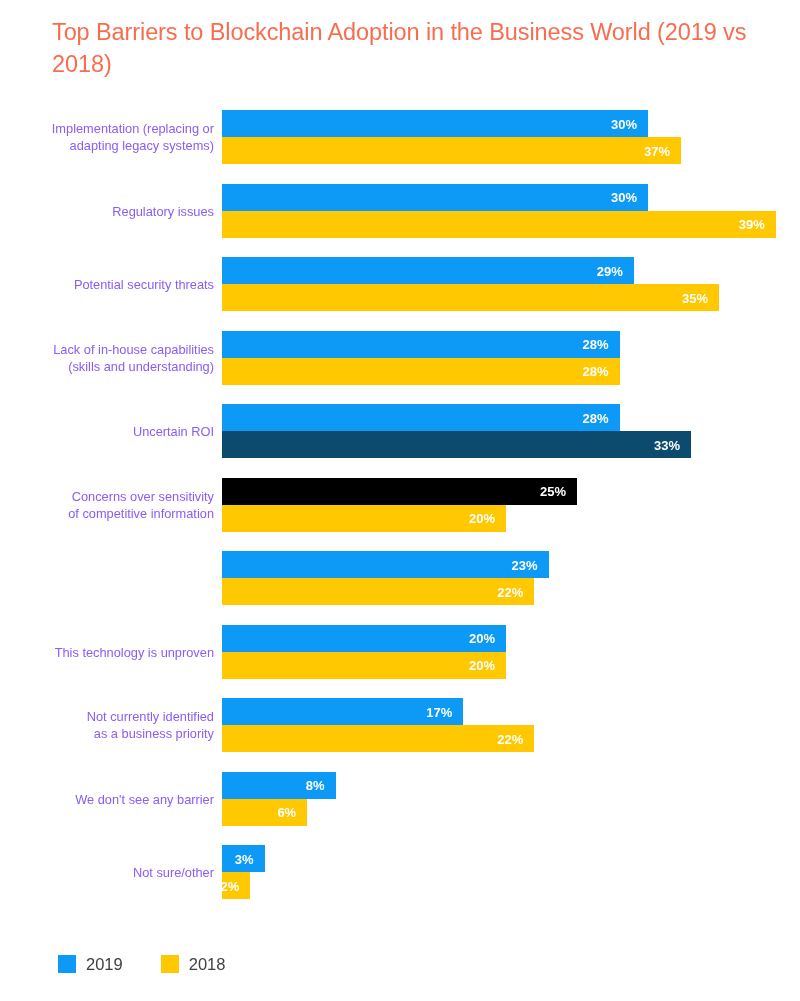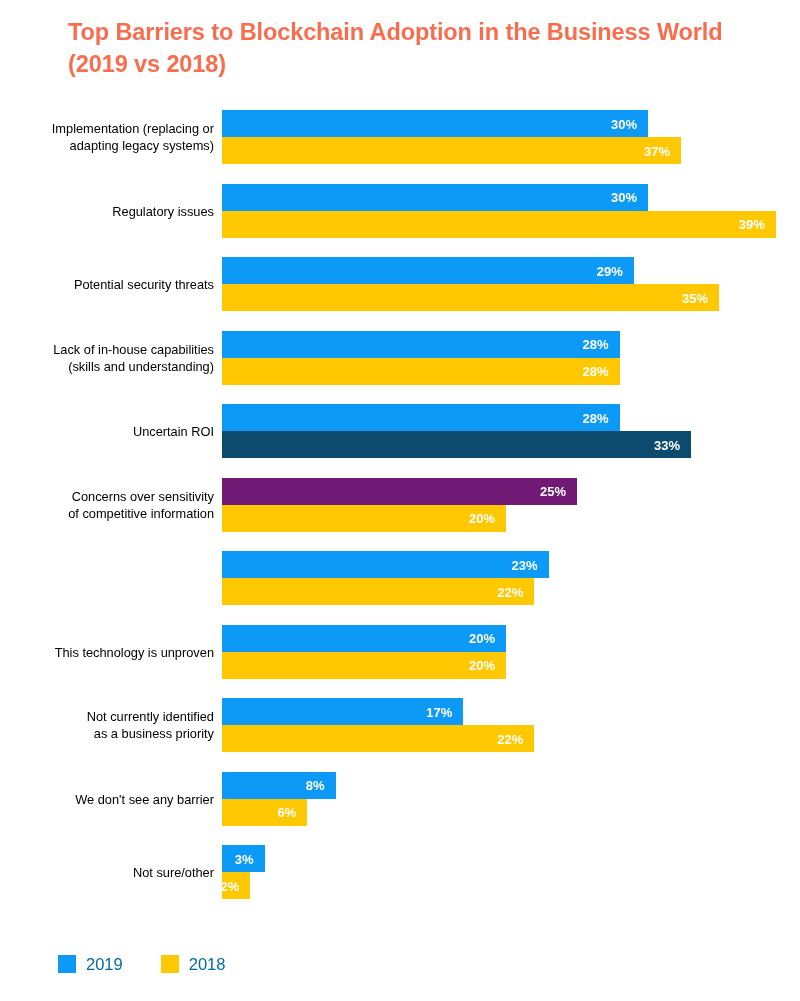--- a/index.html
+++ b/index.html
@@ -21,25 +21,24 @@
     box-sizing: border-box;
   }
 
   
   #chart-title {
     position: absolute;
     left: 52px;
     top: 16px;
     width: 710px;
     font-size: 23.5px;
-    font-weight: bold;
+    font-weight: normal;
     line-height: 32px;
     letter-spacing: -0.1px;
     color: #f96d4f;
-    margin-left: 16px;
   }
 
   
   #plot-area {
     position: absolute;
     left: 0;
     top: 110px;
     width: 800px;
     height: 810px;
   }
@@ -53,21 +52,21 @@
 
   .row-label {
     position: absolute;
     left: 0;
     top: 50%;
     transform: translateY(-50%);
     width: 214px;
     text-align: right;
     font-size: 12.8px;
     line-height: 17px;
-    color: #000000;
+    color: #8b5cf6;
     white-space: pre-line;
   }
 
   .bars {
     position: absolute;
     left: 222px;
     top: 0;
     height: 54px;
   }
 
@@ -105,21 +104,21 @@
     align-items: center;
     gap: 10px;
   }
   .legend-swatch {
     width: 18px;
     height: 18px;
     display: block;
   }
   .legend-label {
     font-size: 16.5px;
-    color: #0369a1;
+    color: #404040;
     line-height: 1;
   }
 </style>
 </head>
 <body>
 
 <div id="chart-root">
 
   <div id="chart-title">Top Barriers to Blockchain Adoption in the Business World (2019 vs 2018)</div>
 
@@ -178,21 +177,21 @@
           </div>
           <div class="bar bar-2018" style="width: 469px; background: #0c4a6e;">
             <span class="bar-value">33%</span>
           </div>
         </div>
       </div>
       <div class="bar-row" style="top: 367.5px;">
         <div class="row-label">Concerns over sensitivity
 of competitive information</div>
         <div class="bars">
-          <div class="bar bar-2019" style="width: 355px; background: #701a75;">
+          <div class="bar bar-2019" style="width: 355px; background: #000000;">
             <span class="bar-value">25%</span>
           </div>
           <div class="bar bar-2018" style="width: 284px; background: rgb(255, 200, 0);">
             <span class="bar-value">20%</span>
           </div>
         </div>
       </div>
       <div class="bar-row" style="top: 441px;">
         <div class="bars">
           <div class="bar bar-2019" style="width: 326.6px; background: rgb(13, 154, 247);">

